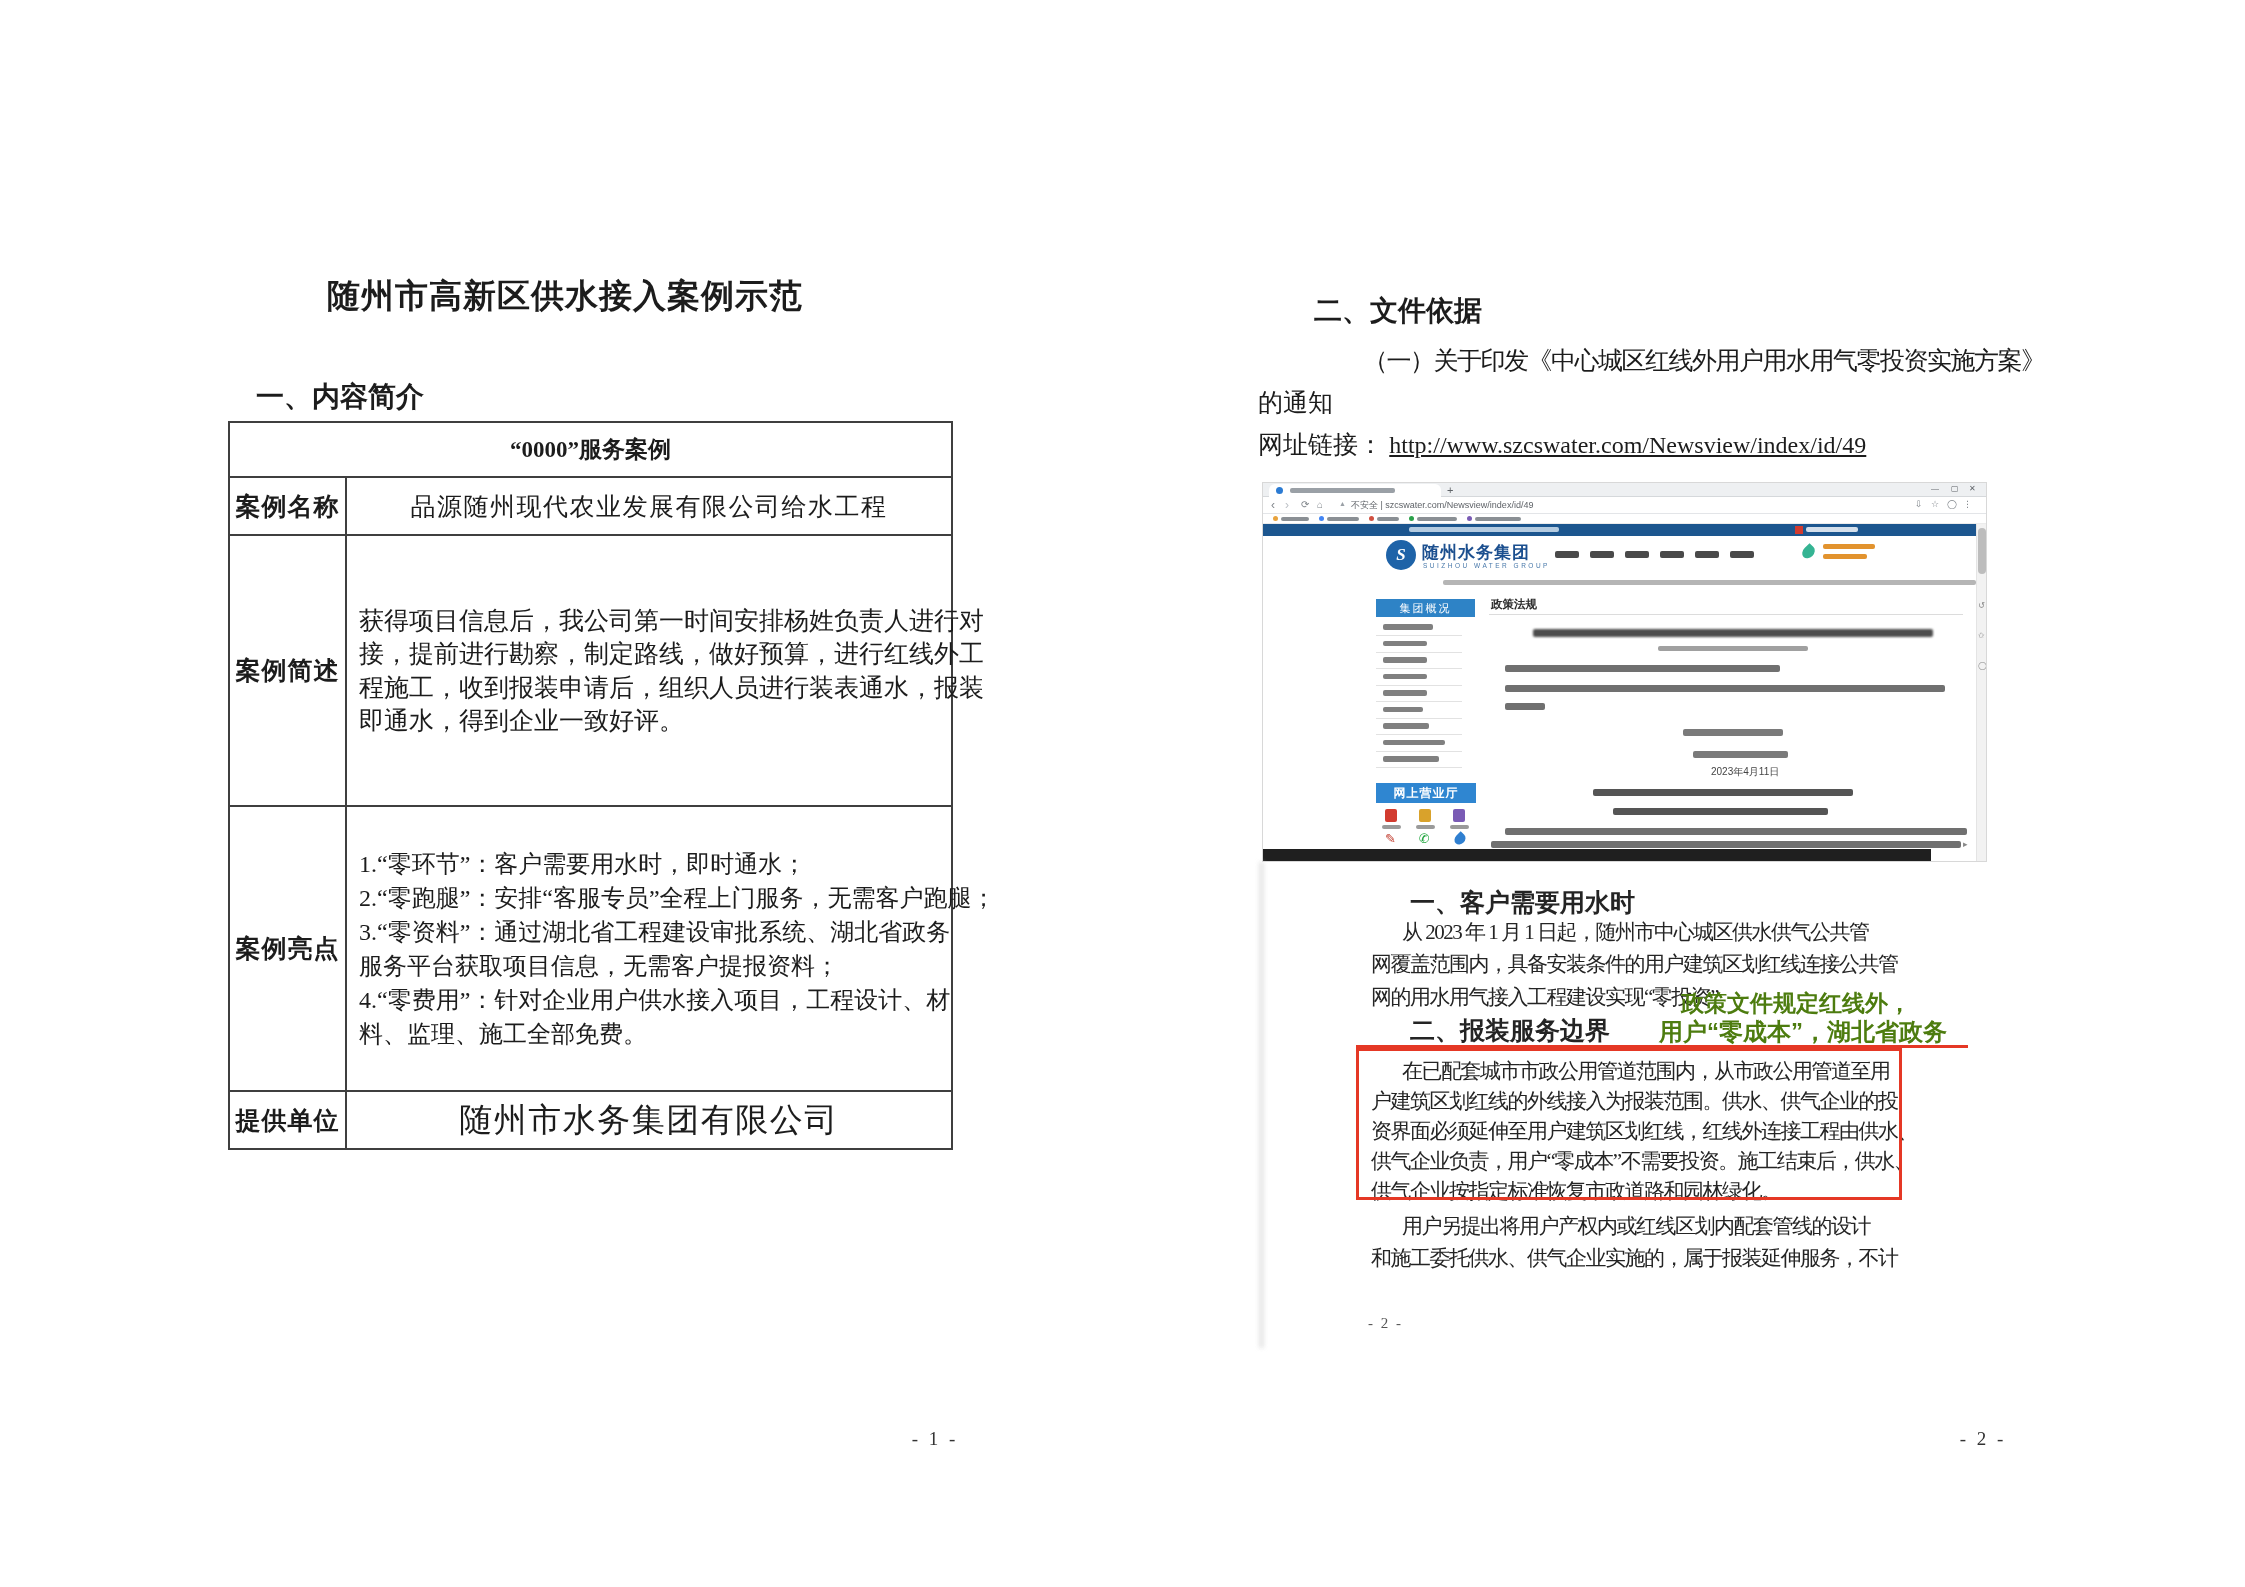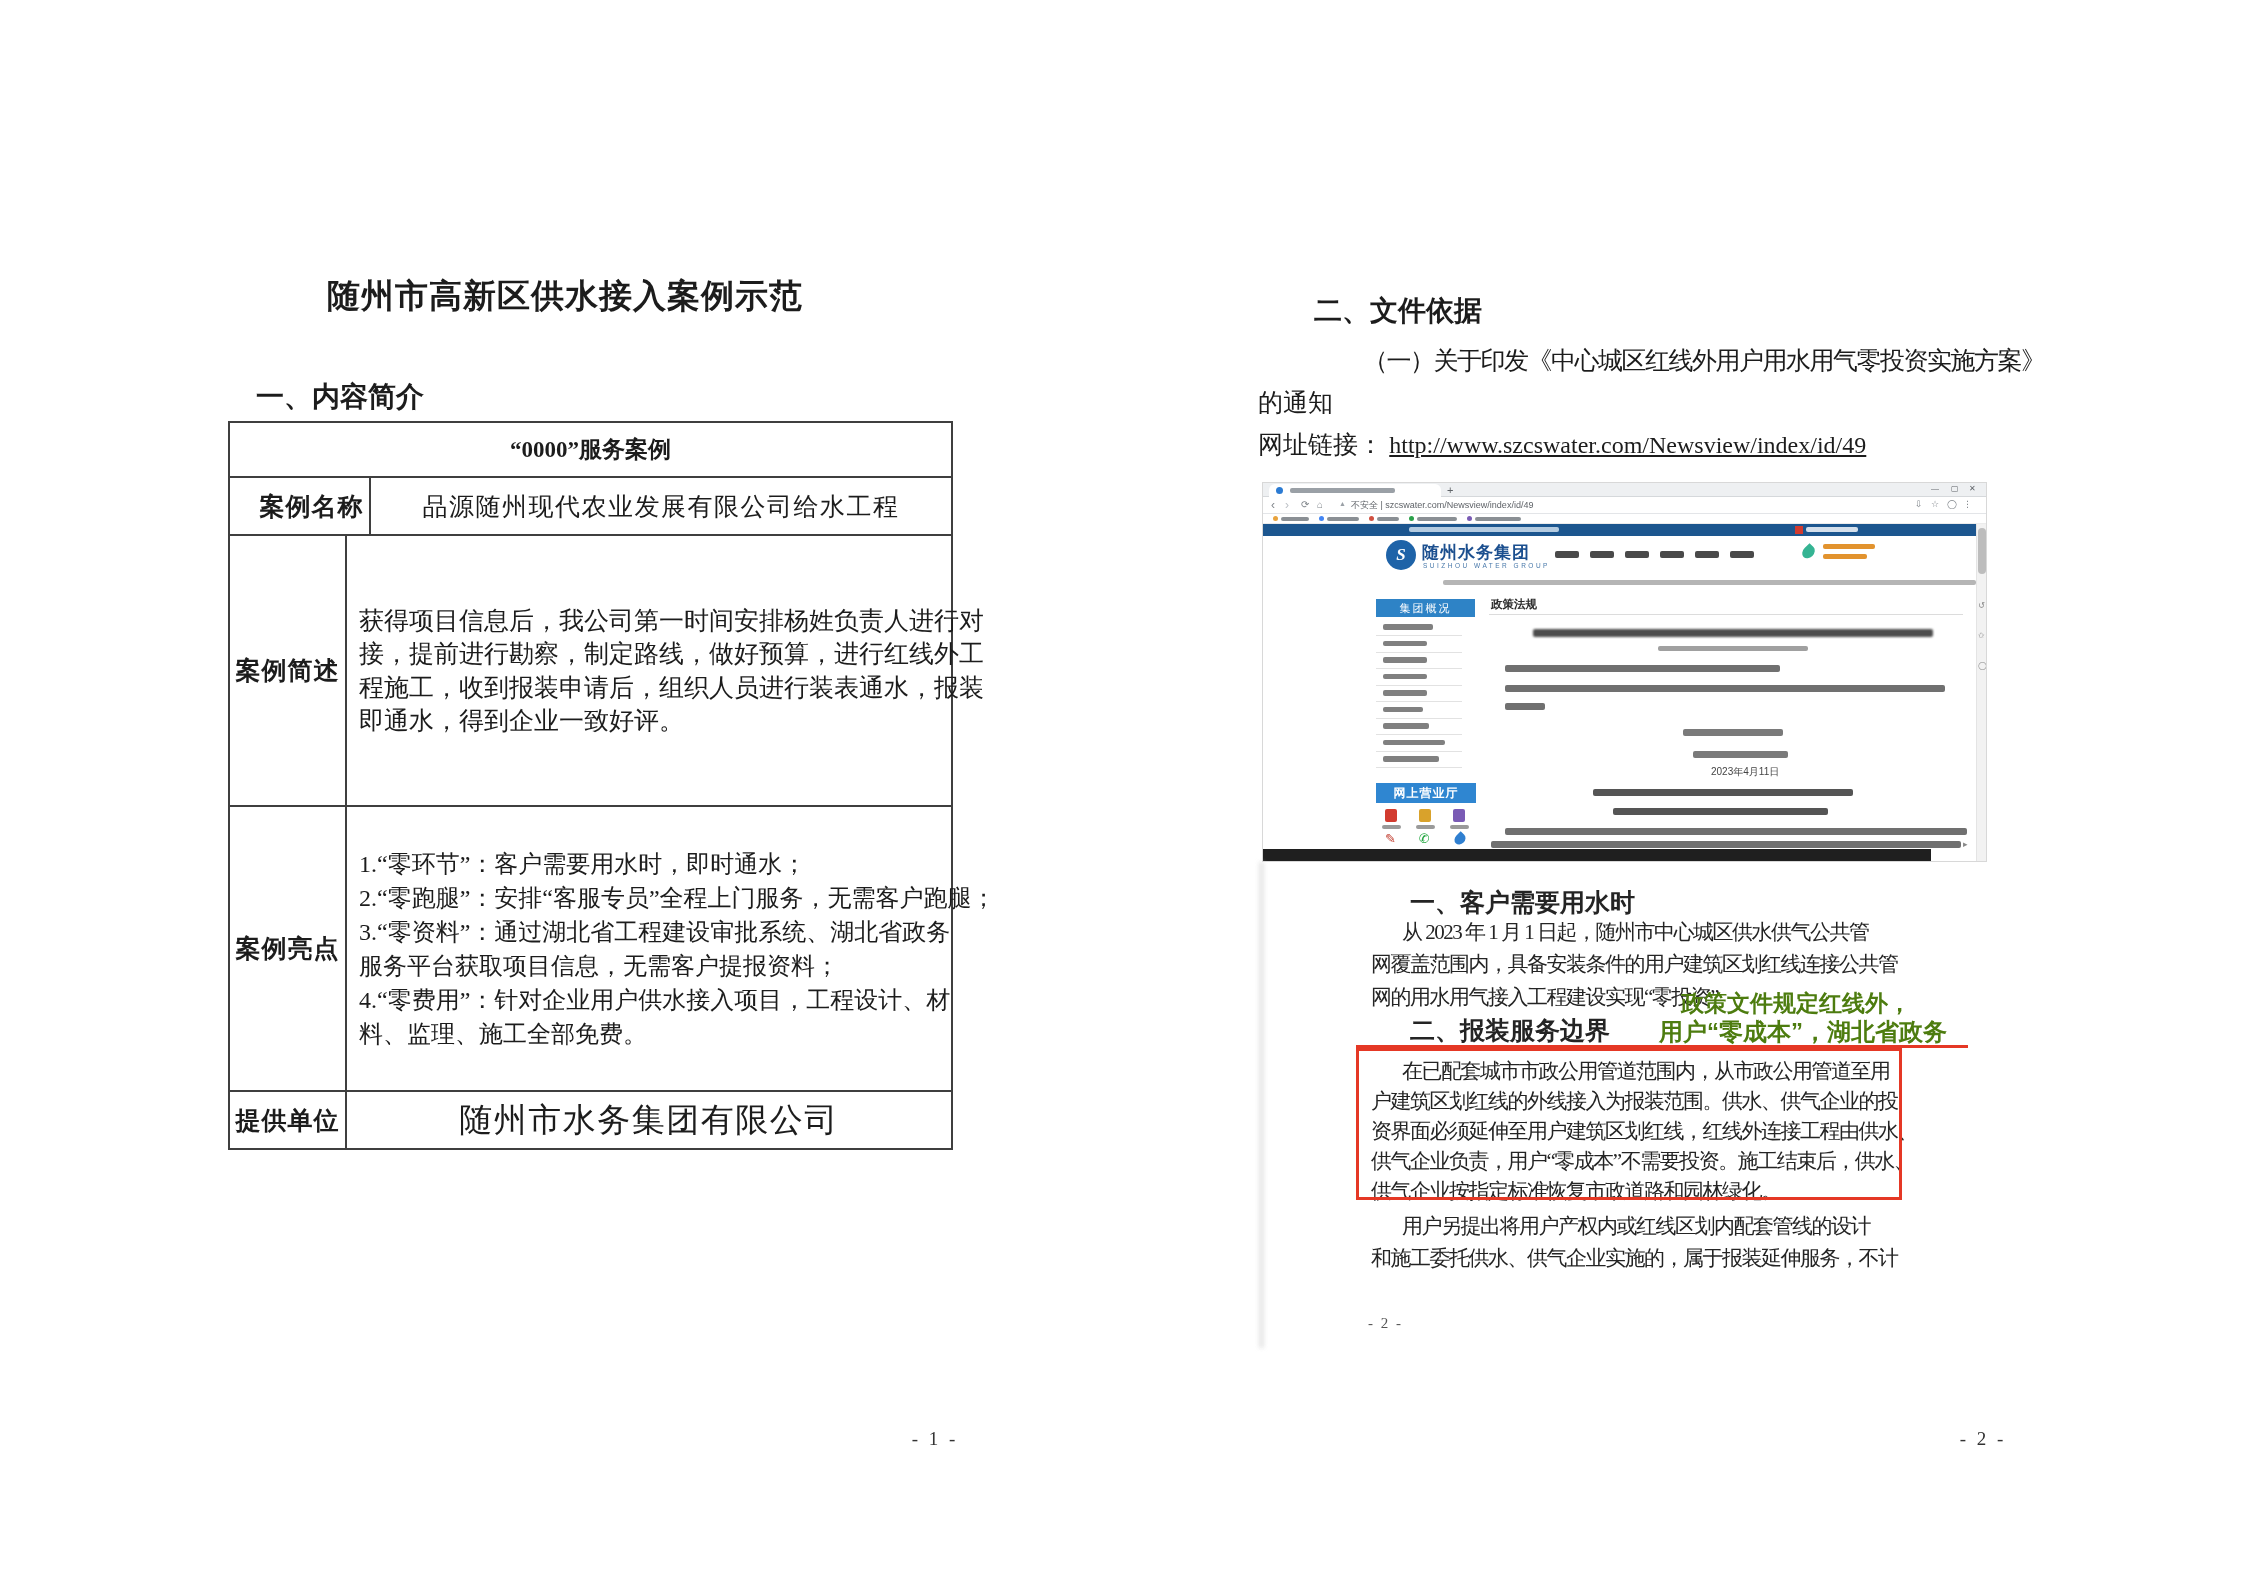--- a/index.html
+++ b/index.html
@@ -44,21 +44,21 @@
 
   <div class="tbl">
 
     <div class="trow" style="height:53px;flex:0 0 53px;">
       <div class="tval" style="font-size:23px;">
         <span class="serif b">“0000”</span>
           <span class="b">服务案例</span>
       </div>
     </div>
 
-    <div class="trow" style="height:58px;flex:0 0 58px;padding-left:24px;">
+    <div class="trow" style="height:58px;flex:0 0 58px;">
       <div class="tlabel">案例名称</div>
       <div class="tval serif" style="font-size:25px;letter-spacing:1.5px;">品源随州现代农业发展有限公司给水工程</div>
     </div>
 
     <div class="trow" style="height:271px;flex:0 0 271px;">
       <div class="tlabel">案例简述</div>
       <div class="cell-lines serif" style="flex:1;font-size:25px;line-height:33.5px;">
         <div>获得项目信息后，我公司第一时间安排杨姓负责人进行对</div>
         <div>接，提前进行勘察，制定路线，做好预算，进行红线外工</div>
         <div>程施工，收到报装申请后，组织人员进行装表通水，报装</div>

